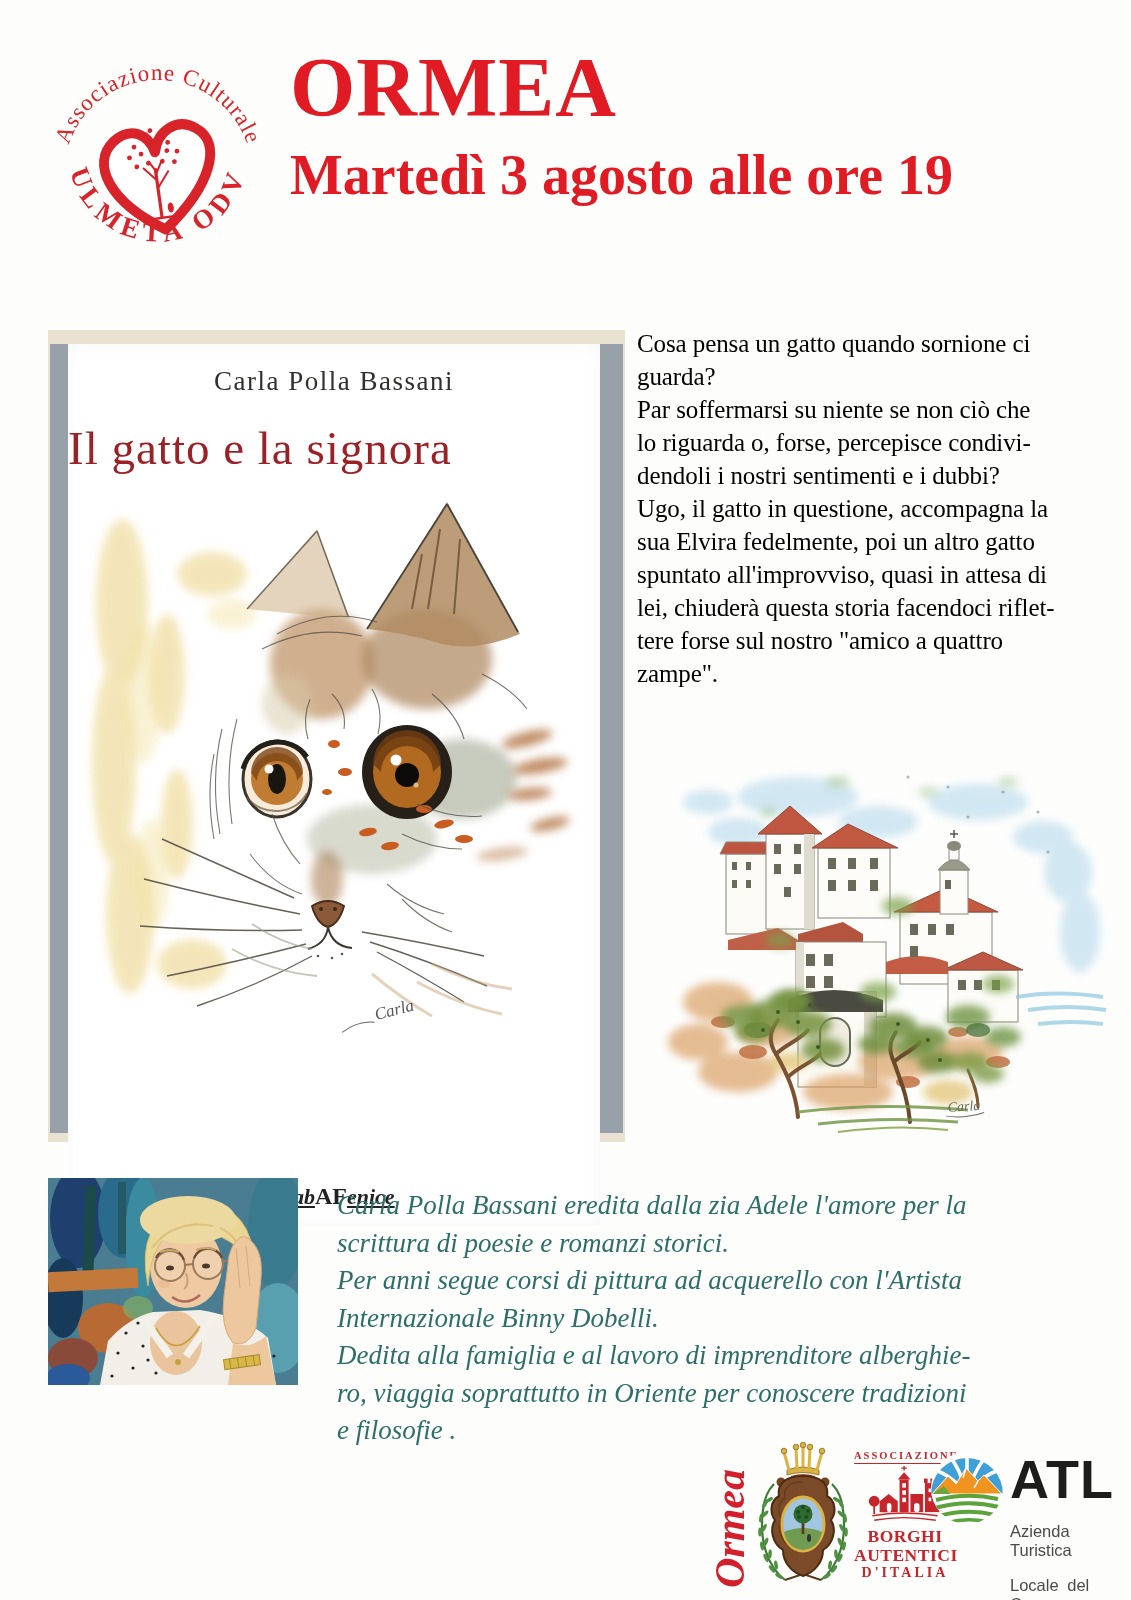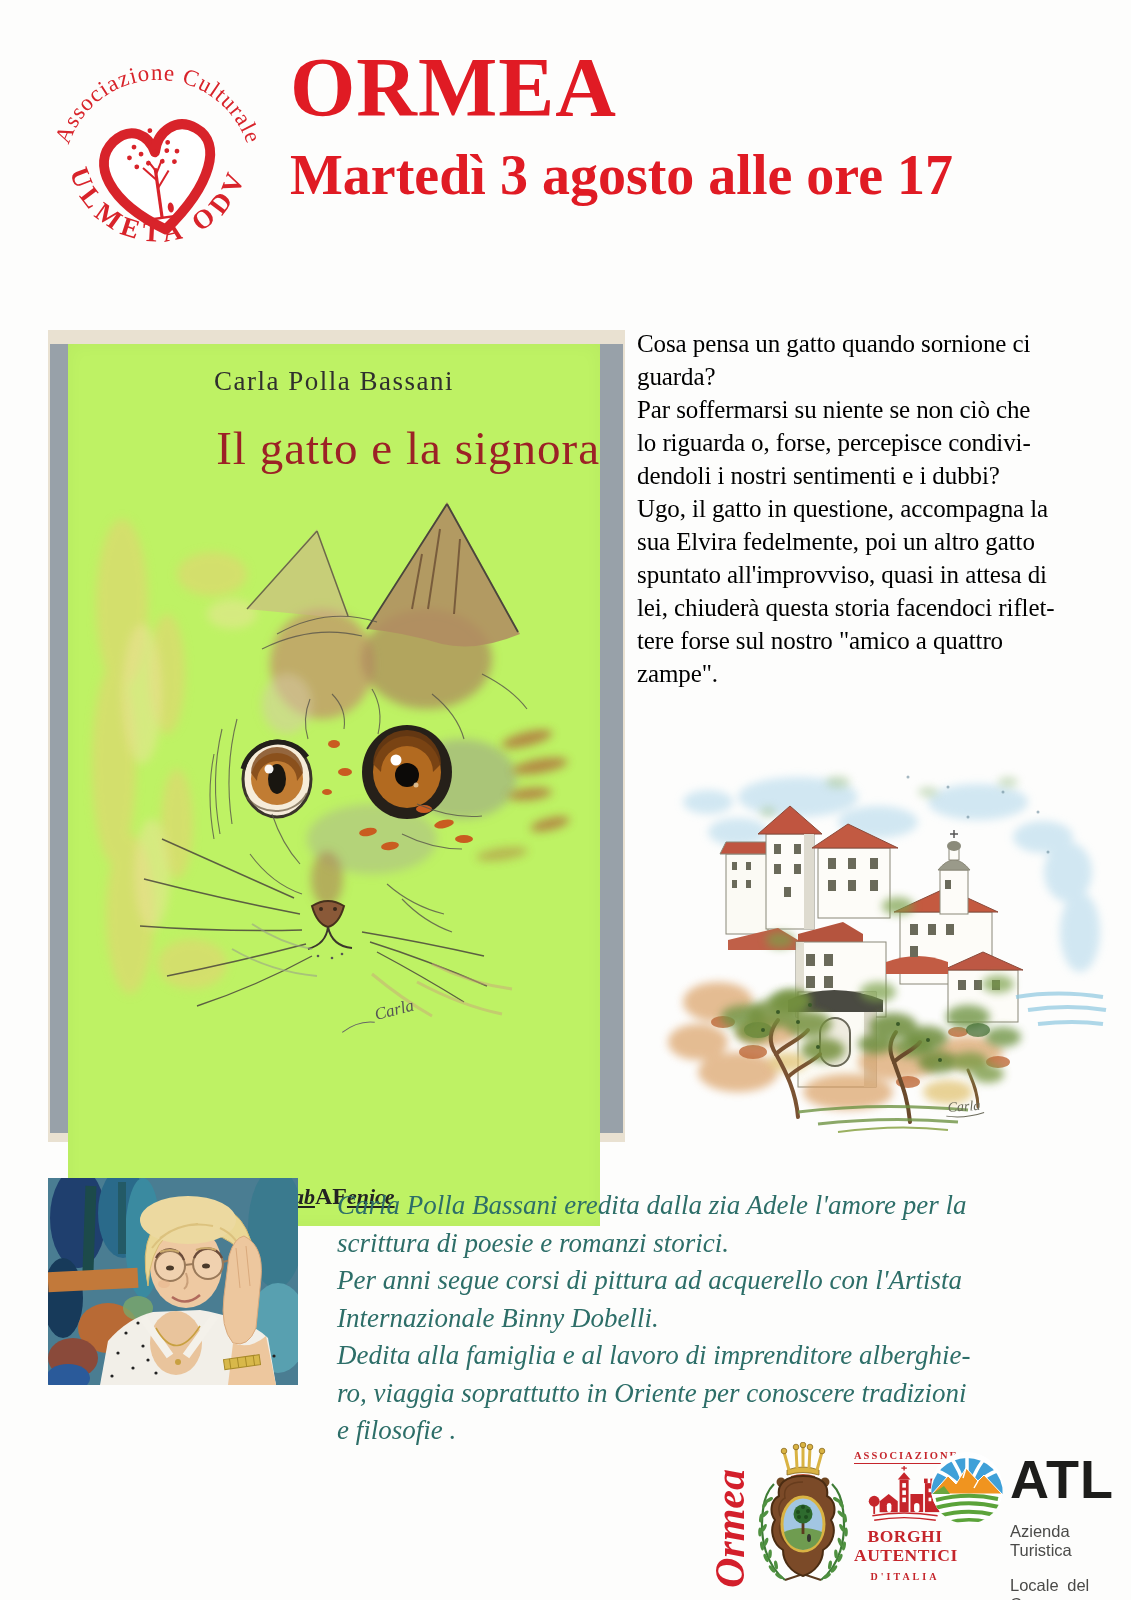--- a/index.html
+++ b/index.html
@@ -11,24 +11,24 @@
   }
   
   .ulmeta-logo { position:absolute; left:42px; top:62px; }
   .title-block { position:absolute; left:290px; top:42px; color:#e01b24; font-weight:bold; }
   .title-l1 { font-size:84px; line-height:92px; letter-spacing:1px; }
   .title-l2 { font-size:56px; line-height:70px; margin-top:6px; }
   .title-l3 { font-size:56px; line-height:66px; }
   
   .book-photo { position:absolute; left:48px; top:330px; width:577px; height:812px; background:#e9e1d1; }
   .book-gray  { position:absolute; left:2px; top:14px; width:573px; height:789px; background:#98a1a9; }
-  .book-cover { position:absolute; left:20px; top:14px; width:532px; height:882px; background:#bef264;
+  .book-cover { position:absolute; left:20px; top:14px; width:532px; height:882px; background:#ffffff;
                 box-shadow:inset 0 0 18px rgba(0,0,0,.04); }
   .book-author { margin-top:22px; text-align:center; font-size:27px; letter-spacing:1.5px; color:#30302e; }
-  .book-title  { margin-top:24px; text-align:right; font-size:47px; letter-spacing:1px; color:#9c2126; }
+  .book-title  { margin-top:24px; text-align:left; font-size:47px; letter-spacing:1px; color:#9c2126; }
   .cat-svg { position:absolute; left:4px; top:150px; }
   .publisher { position:absolute; bottom:16px; width:100%; text-align:center; font-size:22px; color:#222; }
   .pub-i { font-style:italic; font-weight:bold;text-decoration:underline; }
   .pub-caps { font-weight:bold; font-size:24px; }
   
   .description {
     position:absolute; left:637px; top:327px; width:475px;
     font-size:25px; line-height:33px; color:#000000; white-space:pre; letter-spacing:-0.1px;
   }
   .village-svg { position:absolute; left:648px; top:762px; }
@@ -39,21 +39,21 @@
     font-size:27px; line-height:37.5px; font-style:italic; color:#2d6e68; white-space:pre;margin-top:31px;
   }
   
   .ormea-script-svg { position:absolute; left:710px; top:1450px; }
   .coat-svg   { position:absolute; left:751px; top:1442px; }
   .borghi     { position:absolute; left:854px; top:1450px; width:102px; text-align:center; color:#c5252b;
                 font-family:"Liberation Serif", serif; }
   .borghi-assoc { font-size:10.5px; font-weight:bold; letter-spacing:2px; }
   .borghi-rule  { border:none; border-top:1.5px solid #c5252b; margin:2px 0 1px 0; }
   .borghi-n1, .borghi-n2 { font-size:17.5px; font-weight:bold; letter-spacing:0.5px; line-height:19px; }
-  .borghi-n3 { font-size:10px; font-weight:bold; letter-spacing:3px; margin-top:6px;text-align:center; }
+  .borghi-n3 { font-size:14px; font-weight:bold; letter-spacing:3px; margin-top:0;text-align:center; }
   .atl-emblem-svg { position:absolute; left:930px; top:1448px; }
   .atl-text { position:absolute; left:1010px; top:1452px; font-family:"Liberation Sans", sans-serif; color:#1d1d1b; }
   .atl-acronym { font-size:54px; line-height:54px; font-weight:bold; letter-spacing:1px; }
   .atl-sub { font-size:16.5px; line-height:19px; color:#4a4a48; word-spacing:4px; margin-top:16px; }
 </style>
 </head>
 <body>
 
 <div class="page">
 
@@ -89,21 +89,21 @@
           <circle cx="122" cy="100" r="2.4"></circle>
           <circle cx="134" cy="102" r="2.4"></circle>
         <ellipse cx="124" cy="147" rx="3" ry="5"></ellipse>
       </g>
       <path d="M104,156 L126,156" stroke="#d8232a" stroke-width="2.4"></path>
     </g>
   </svg>
 
   <div class="title-block">
     <div class="title-l1">ORMEA</div>
-    <div class="title-l2">Martedì 3 agosto alle ore 17</div>
+    <div class="title-l2">Martedì 3 agosto alle ore 19</div>
   </div>
 
   <div class="book-photo">
     <div class="book-gray"></div>
     <div class="book-cover">
       <div class="book-author">Carla Polla Bassani</div>
       <div class="book-title">Il gatto e la signora</div>
 
       <svg class="cat-svg" width="520" height="545" viewBox="0 0 520 545">
         <defs>

